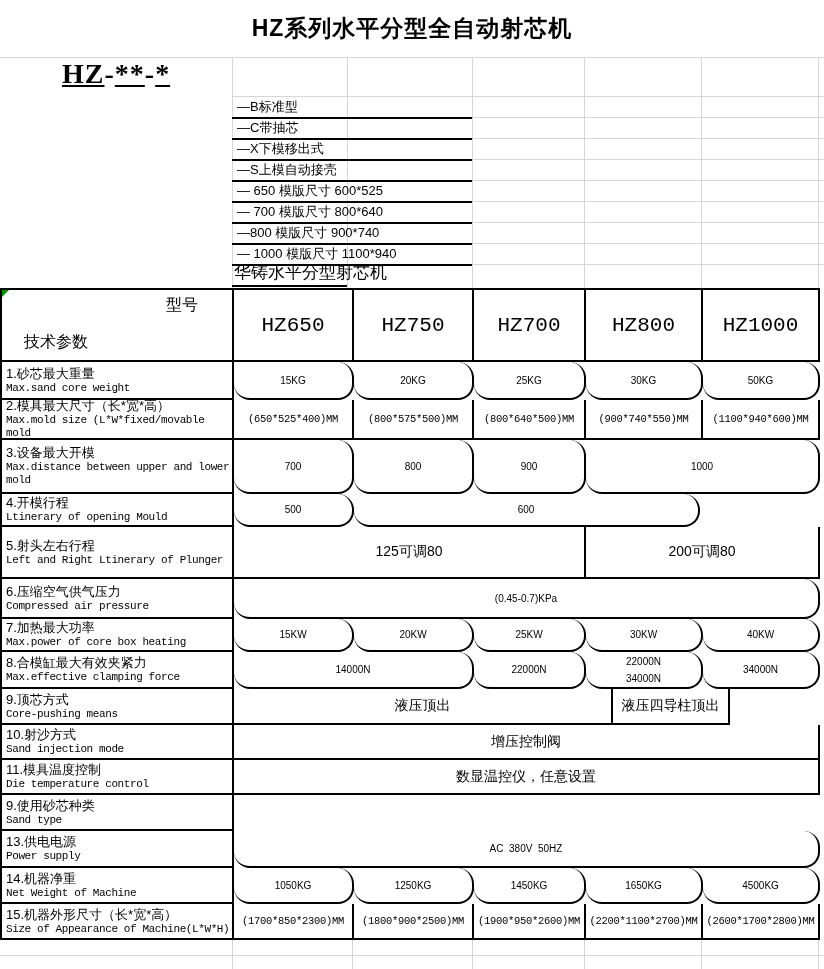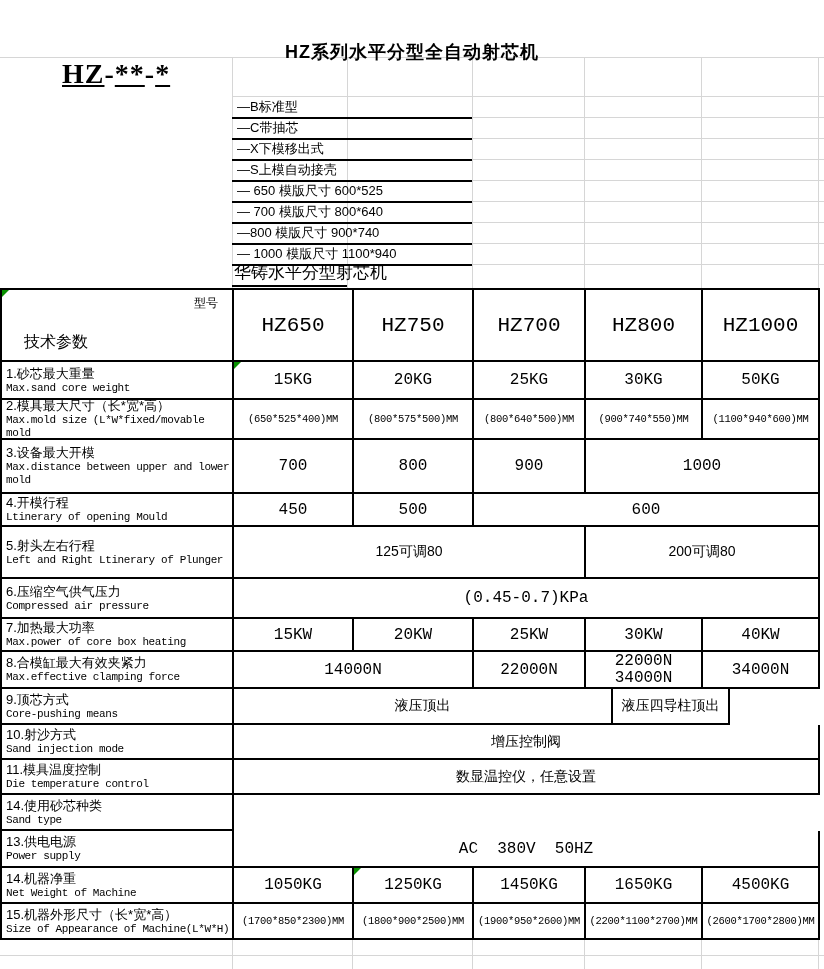--- a/index.html
+++ b/index.html
@@ -1,51 +1,51 @@
 <!DOCTYPE html>
 <html><head>
 <meta charset="utf-8">
 <style>
   html,body{margin:0;padding:0;background:#fff;}
   .canvas{position:relative;width:824px;height:969px;background:#fff;overflow:hidden;
           font-family:"Liberation Sans",sans-serif;color:#000;}
   .gridline{position:absolute;background:#d6d6d6;}
   .darkline{position:absolute;background:#000;}
   .title{position:absolute;left:0;top:0;width:824px;height:57px;line-height:57px;
-         text-align:center;font-size:18px;font-weight:bold;letter-spacing:1px;margin-top:24px;}
+         text-align:center;font-size:23px;font-weight:bold;letter-spacing:1px;}
   .model-code{position:absolute;left:62px;top:58px;font-family:"Liberation Serif",serif;
               font-weight:bold;font-size:28px;letter-spacing:1px;}
   .model-code .u{text-decoration:underline;}
   .legend-item{position:absolute;left:237px;width:300px;height:21px;line-height:21px;font-size:13px;}
   .subtitle{position:absolute;left:234px;top:261px;width:300px;height:24px;line-height:24px;font-size:17px;}
   
   .spec-table{position:absolute;left:0;top:288px;border-top:2px solid #000;border-left:2px solid #000;background:#fff;}
   .tr{display:flex;}
   .td{box-sizing:border-box;border-right:2px solid #000;border-bottom:2px solid #000;
       display:flex;align-items:center;justify-content:center;text-align:center;
       position:relative;overflow:hidden;}
   .label{flex-direction:column;align-items:flex-start;justify-content:center;
          text-align:left;padding-left:4px;padding-right:2px;}
   .zh-label{font-size:13px;line-height:16px;}
   .en-label{font-family:"Liberation Mono",monospace;font-size:11px;line-height:13px;letter-spacing:-0.4px;}
-  .val{font-family:Liberation Mono, monospace;font-size:16px;}
+  .val{font-family:Liberation Sans, sans-serif;font-size:10px;border-radius:16px;}
   .val-zh{font-family:"Liberation Sans",sans-serif;font-size:14px;}
   .val-sm{font-family:"Liberation Mono",monospace;font-size:10.5px;letter-spacing:-0.3px;}
   .model{font-family:"Liberation Mono",monospace;font-size:21px;}
   .pre{white-space:pre;}
   .pre-line{white-space:pre-line;line-height:17px;}
   
   .c0{width:232px;}.c1{width:120px;}.c2{width:120px;}.c3{width:112px;}.c4{width:117px;}.c5{width:117px;}
   .s12{width:240px;}.s13{width:352px;}.s35{width:346px;}.s45{width:234px;}.s14{width:379px;}.s15{width:586px;}
   
   .rh{height:72px;}.r1{height:38px;}.r2{height:40px;}.r3{height:54px;}.r4{height:33px;}
   .r5{height:52px;}.r6{height:40px;}.r7{height:33px;}.r8{height:37px;}.r9{height:36px;}
   .r10{height:35px;}.r11{height:35px;}.r12{height:36px;}.r13{height:37px;}.r14{height:36px;}.r15{height:36px;}
   .corner-cell{display:block;}
-  .corner-tr{position:absolute;top:5px;right:14px;font-size:12px;}
+  .corner-tr{position:absolute;top:5px;right:34px;font-size:16px;}
   .corner-bl{position:absolute;bottom:7px;left:6px;font-size:16px;margin-left:16px;}
   .tri{position:absolute;top:0;left:0;width:0;height:0;
        border-top:7px solid #089000;border-right:7px solid transparent;}
 </style>
 </head>
 <body>
 
 <div class="canvas">
 
   <div id="grid-layer">
@@ -149,21 +149,20 @@
       <div class="td r3 c2 val">800</div>
       <div class="td r3 c3 val">900</div>
       <div class="td r3 s45 val">1000</div>
     </div>
 
     <div class="tr">
       <div class="td r4 c0 label">
         <div class="zh-label">4.开模行程</div>
         <div class="en-label">Ltinerary of opening Mould</div>
       </div>
-      <div class="td r4 c1 val">450</div>
       <div class="td r4 c2 val">500</div>
       <div class="td r4 s35 val">600</div>
     </div>
 
     <div class="tr">
       <div class="td r5 c0 label">
         <div class="zh-label">5.射头左右行程</div>
         <div class="en-label">Left and Right Ltinerary of Plunger</div>
       </div>
       <div class="td r5 s13 val-zh">125可调80</div>
@@ -222,21 +221,21 @@
     <div class="tr">
       <div class="td r11 c0 label">
         <div class="zh-label">11.模具温度控制</div>
         <div class="en-label">Die temperature control</div>
       </div>
       <div class="td r11 s15 val-zh">数显温控仪，任意设置</div>
     </div>
 
     <div class="tr">
       <div class="td r12 c0 label">
-        <div class="zh-label">14.使用砂芯种类</div>
+        <div class="zh-label">9.使用砂芯种类</div>
         <div class="en-label">Sand type</div>
       </div>
     </div>
 
     <div class="tr">
       <div class="td r13 c0 label">
         <div class="zh-label">13.供电电源</div>
         <div class="en-label">Power supply</div>
       </div>
       <div class="td r13 s15 val pre">AC  380V  50HZ</div>

